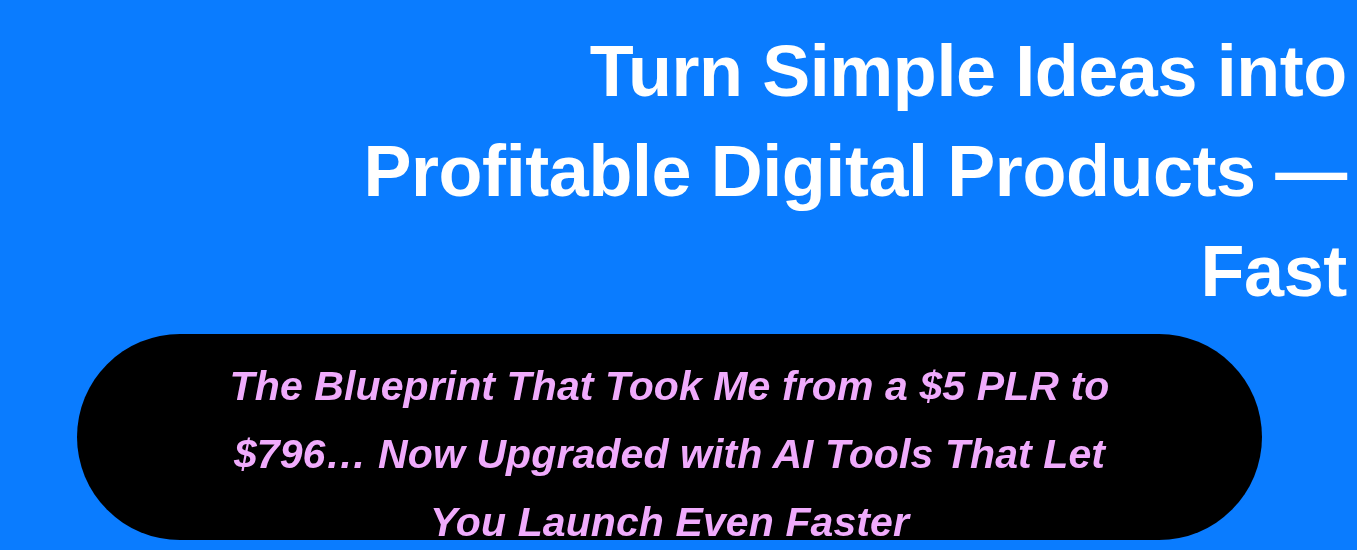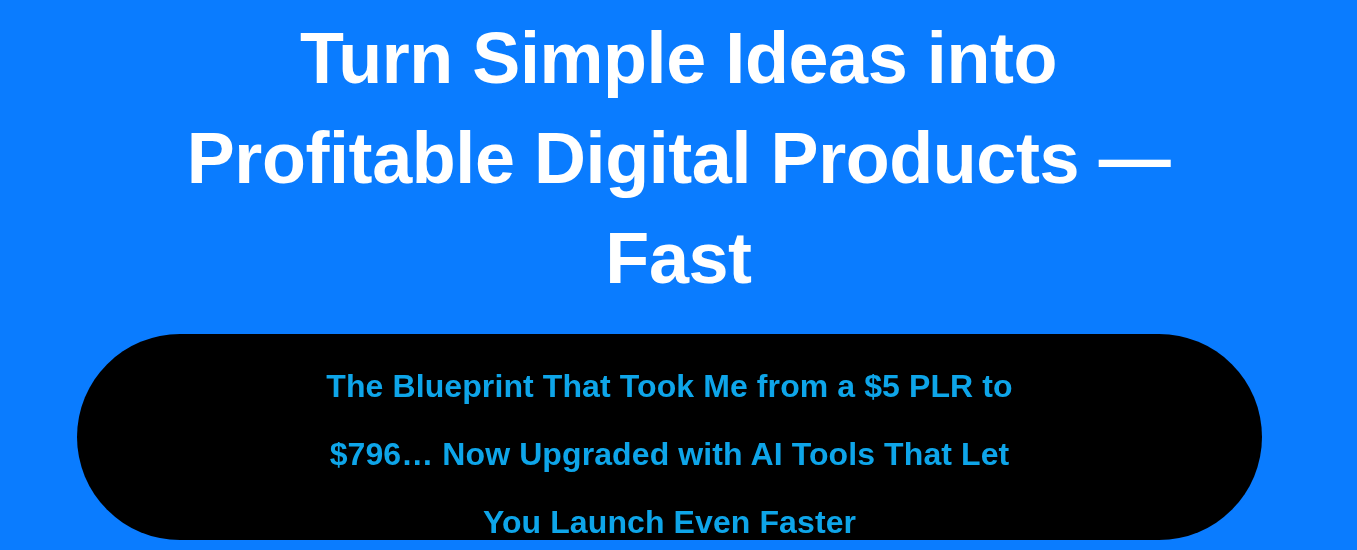--- a/index.html
+++ b/index.html
@@ -21,22 +21,22 @@
     background: #0a7cff;
     box-sizing: border-box;
   }
 
   
   .headline {
     position: absolute;
     left: 0;
     top: 0;
     width: 1357px;
-    padding-top: 8px;
-    text-align: center;
+    padding-top: 21px;
+    text-align: right;
     box-sizing: border-box;
   }
 
   .headline-line {
     display: block;
     color: #ffffff;
     font-family: "Liberation Sans", sans-serif;
     font-weight: 700;
     font-size: 73px;
     line-height: 100px;
@@ -60,24 +60,25 @@
     background: #000000;
     border-radius: 103px;
     box-sizing: border-box;
     padding: 18px 78px 0 78px;
     text-align: center;
     overflow: hidden;
   }
 
   .subheadline-line {
     display: block;
-    color: #0ea5e9;
+    color: #f0abfc;
     font-family: "Liberation Sans", sans-serif;
     font-weight: 700;
-    font-size: 32px;
+    font-style: italic;
+    font-size: 41px;
     line-height: 68px;
     letter-spacing: 0.1px;
     white-space: nowrap;
     -webkit-font-smoothing: antialiased;
   }
 </style>
 </head>
 <body>
 
 <div class="hero-banner">

